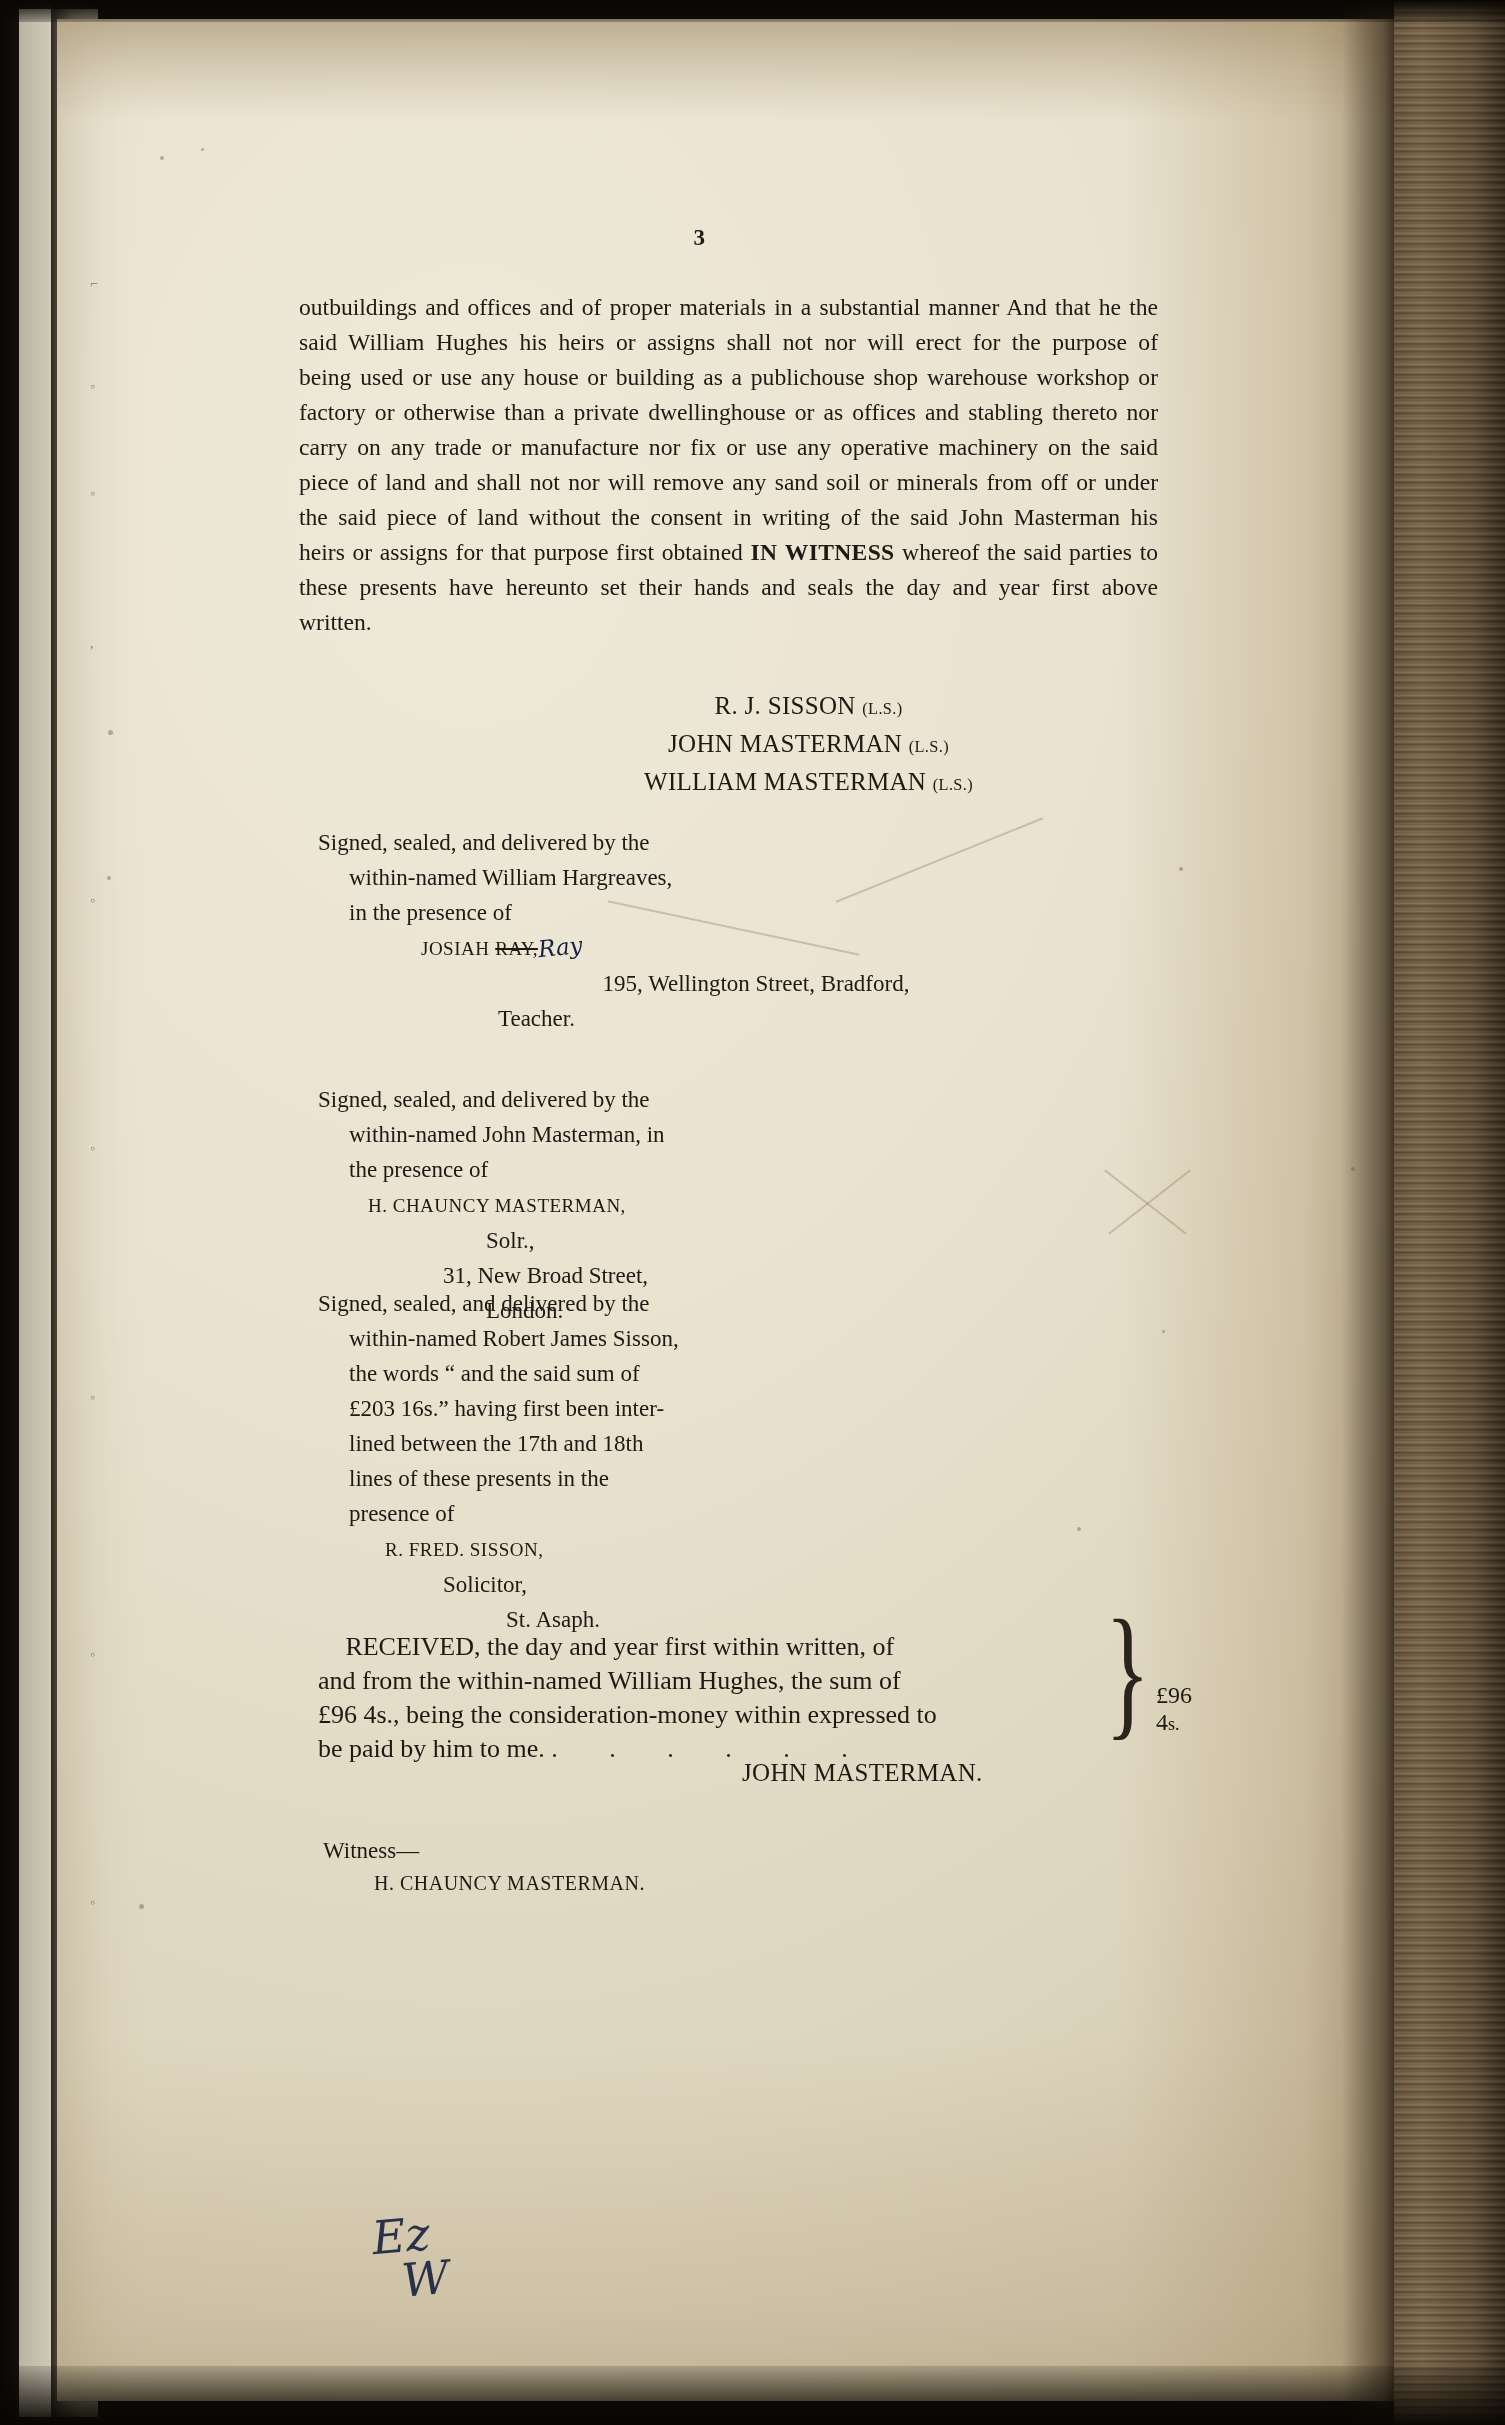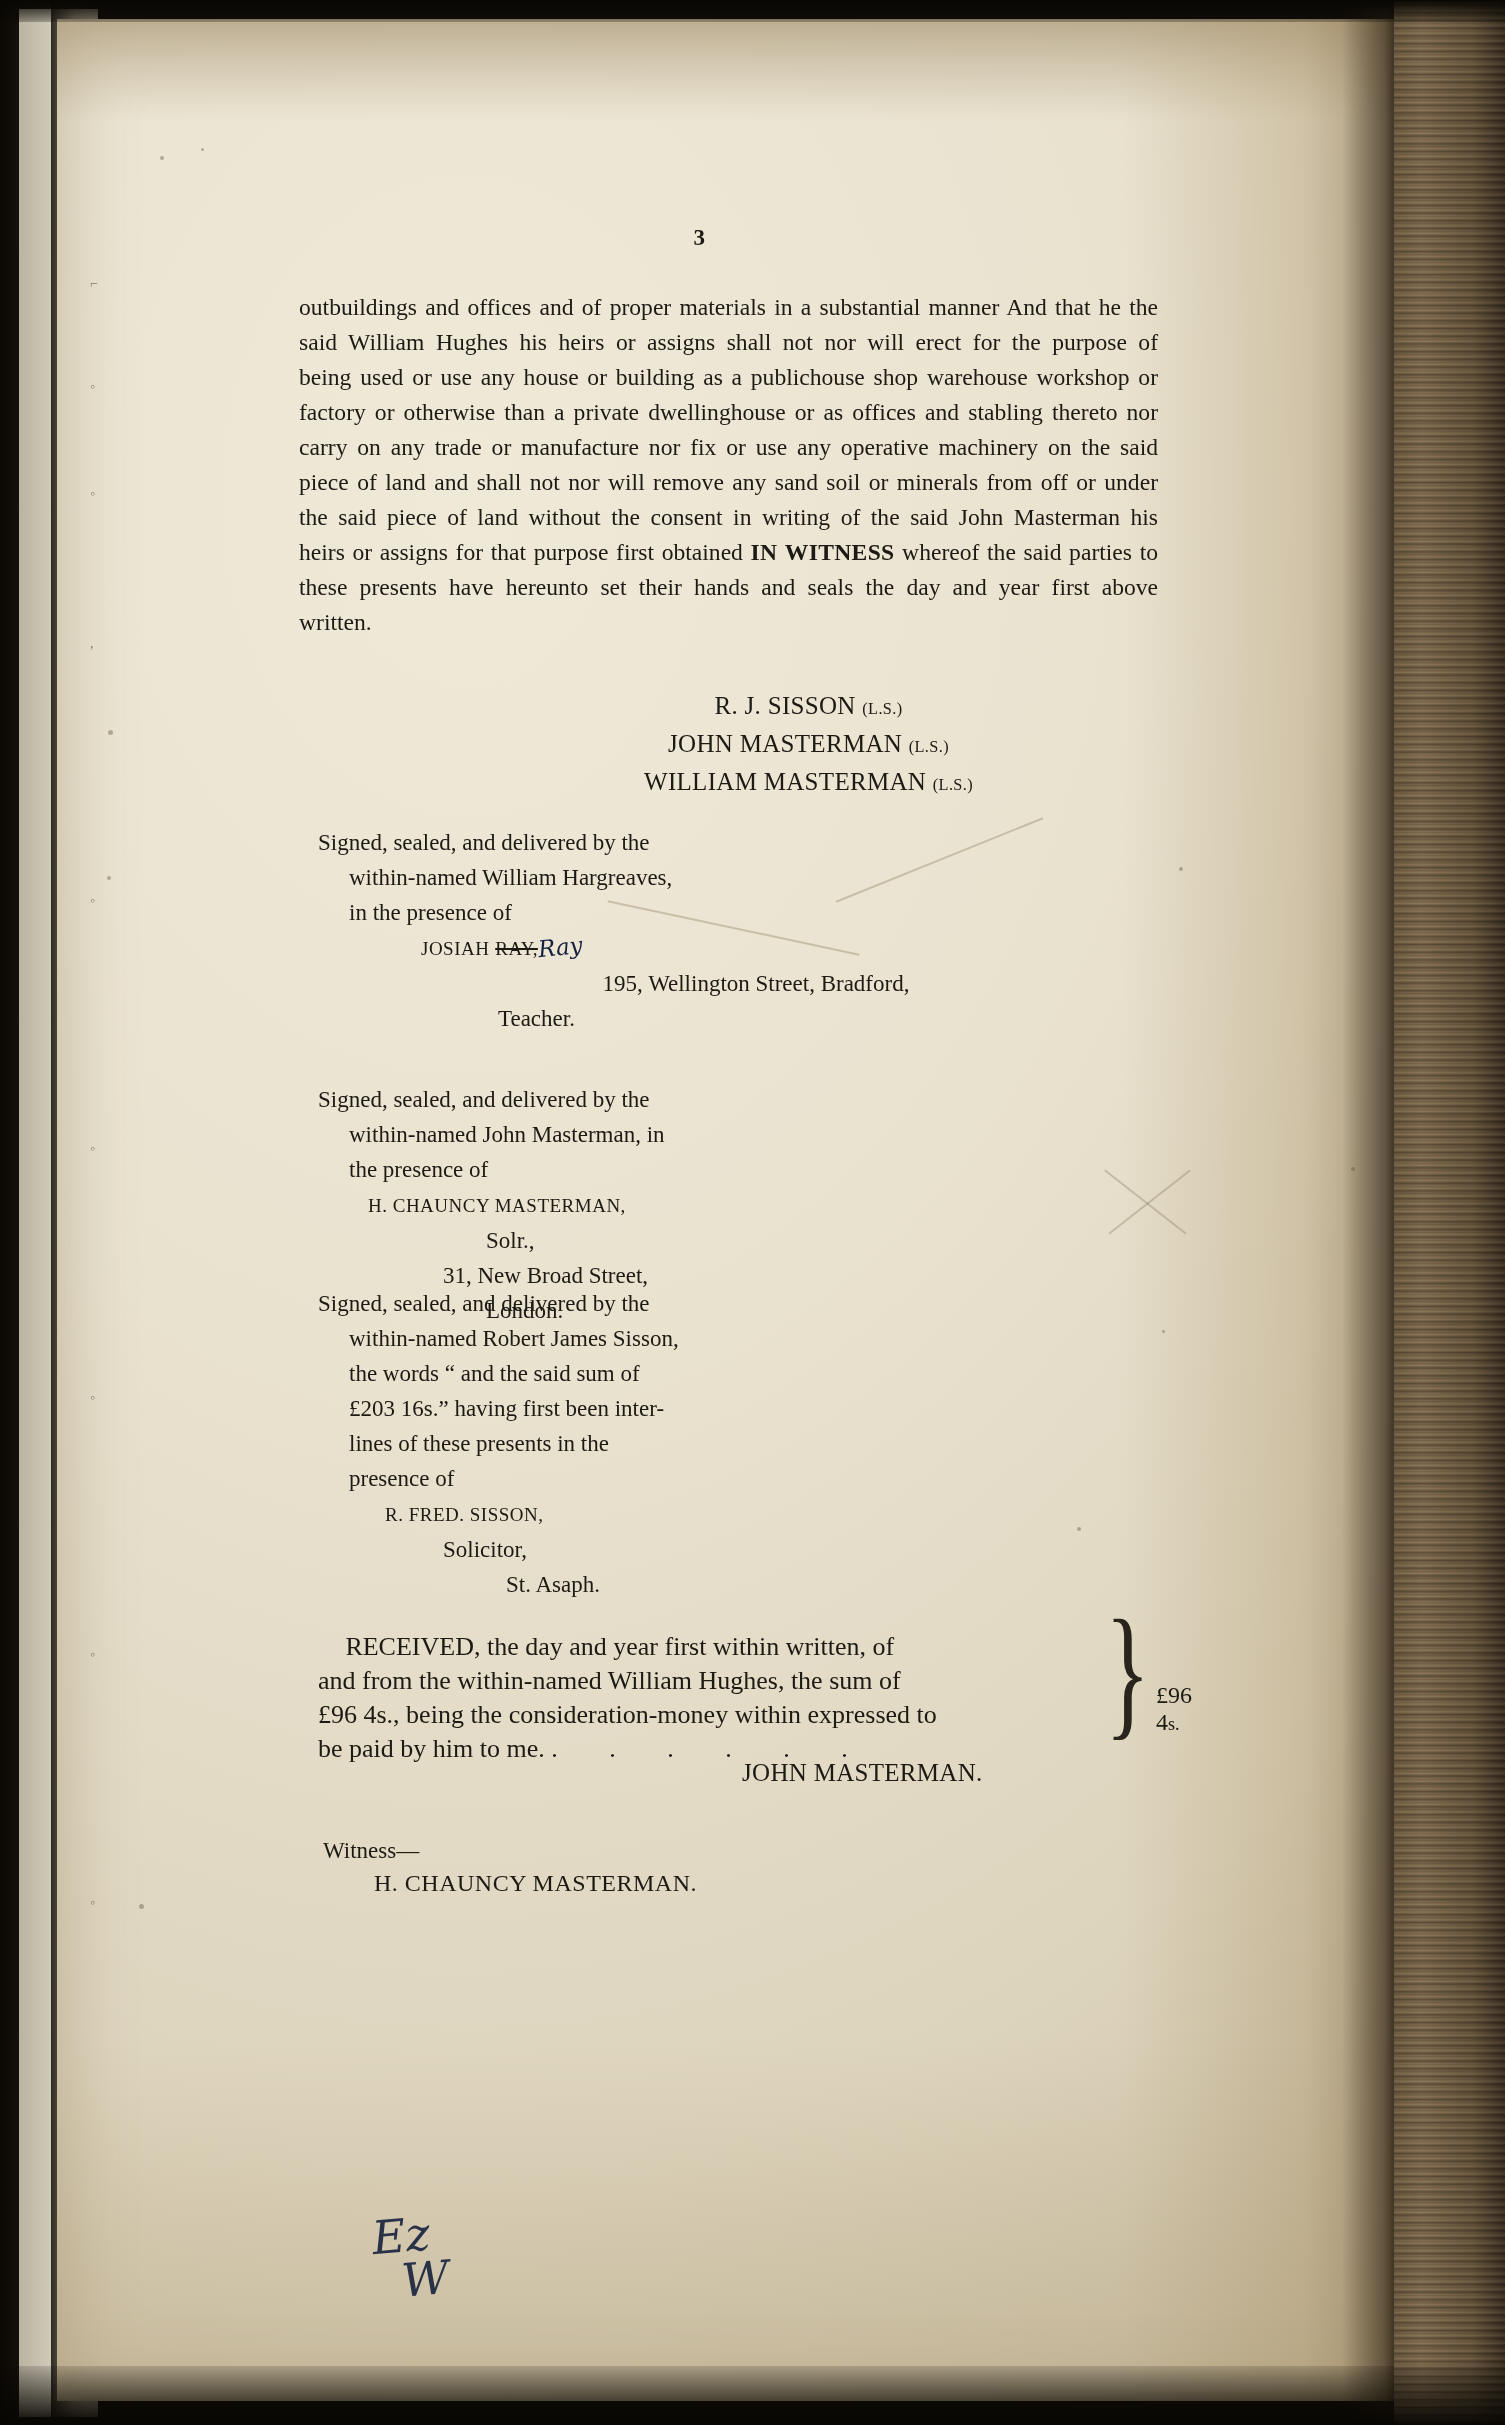--- a/index.html
+++ b/index.html
@@ -348,20 +348,21 @@
         <span class="ctr3" style="padding-left:168px;">Solr.,</span>
         <span class="ctr3" style="padding-left:125px;">31, New Broad Street,</span>
         <span class="ctr3" style="padding-left:168px;">London.</span>
       </div>
 
       <div class="block" style="top:1061px;">
         <span>Signed, sealed, and delivered by the</span>
         <span class="ind1">within-named Robert James Sisson,</span>
         <span class="ind1">the words “ and the said sum of</span>
         <span class="ind1">£203 16s.” having first been inter-</span>
+        <span class="ind1">lined between the 17th and 18th</span>
         <span class="ind1">lines of these presents in the</span>
         <span class="ind1">presence of</span>
         <span class="ctr2" style="padding-left:67px;"><span class="smallcaps">R. FRED. SISSON,</span></span>
         <span class="ctr3" style="padding-left:125px;">Solicitor,</span>
         <span class="ctr3" style="padding-left:188px;">St. Asaph.</span>
       </div>
 
       <div class="received">
         <span class="line1">RECEIVED, the day and year first within written, of</span>
         <span>and from the within-named William Hughes, the sum of</span><br>
@@ -369,21 +370,21 @@
         <span>be paid by him to me.</span>
         <span style="letter-spacing:5.1px;">.&nbsp;&nbsp;&nbsp;&nbsp;.&nbsp;&nbsp;&nbsp;&nbsp;.&nbsp;&nbsp;&nbsp;&nbsp;.&nbsp;&nbsp;&nbsp;&nbsp;.&nbsp;&nbsp;&nbsp;&nbsp;.</span>
       </div>
       <div class="brace">}</div>
       <div class="amount"><span>£96 4</span><span class="s">s.</span></div>
 
       <div class="masterman-sign">JOHN MASTERMAN.</div>
 
       <div class="witness">
         <span>Witness—</span>
-        <span class="ind smallcaps" style="font-size:24px;">H. CHAUNCY MASTERMAN.</span>
+        <span class="ind smallcaps" style="font-size:20px;">H. CHAUNCY MASTERMAN.</span>
       </div>
 
       <div class="scribble">
         <span>Ez</span><br>
         <span style="padding-left:26px;display:inline-block;">W</span>
       </div>
 
     </div>
   </div>
 

